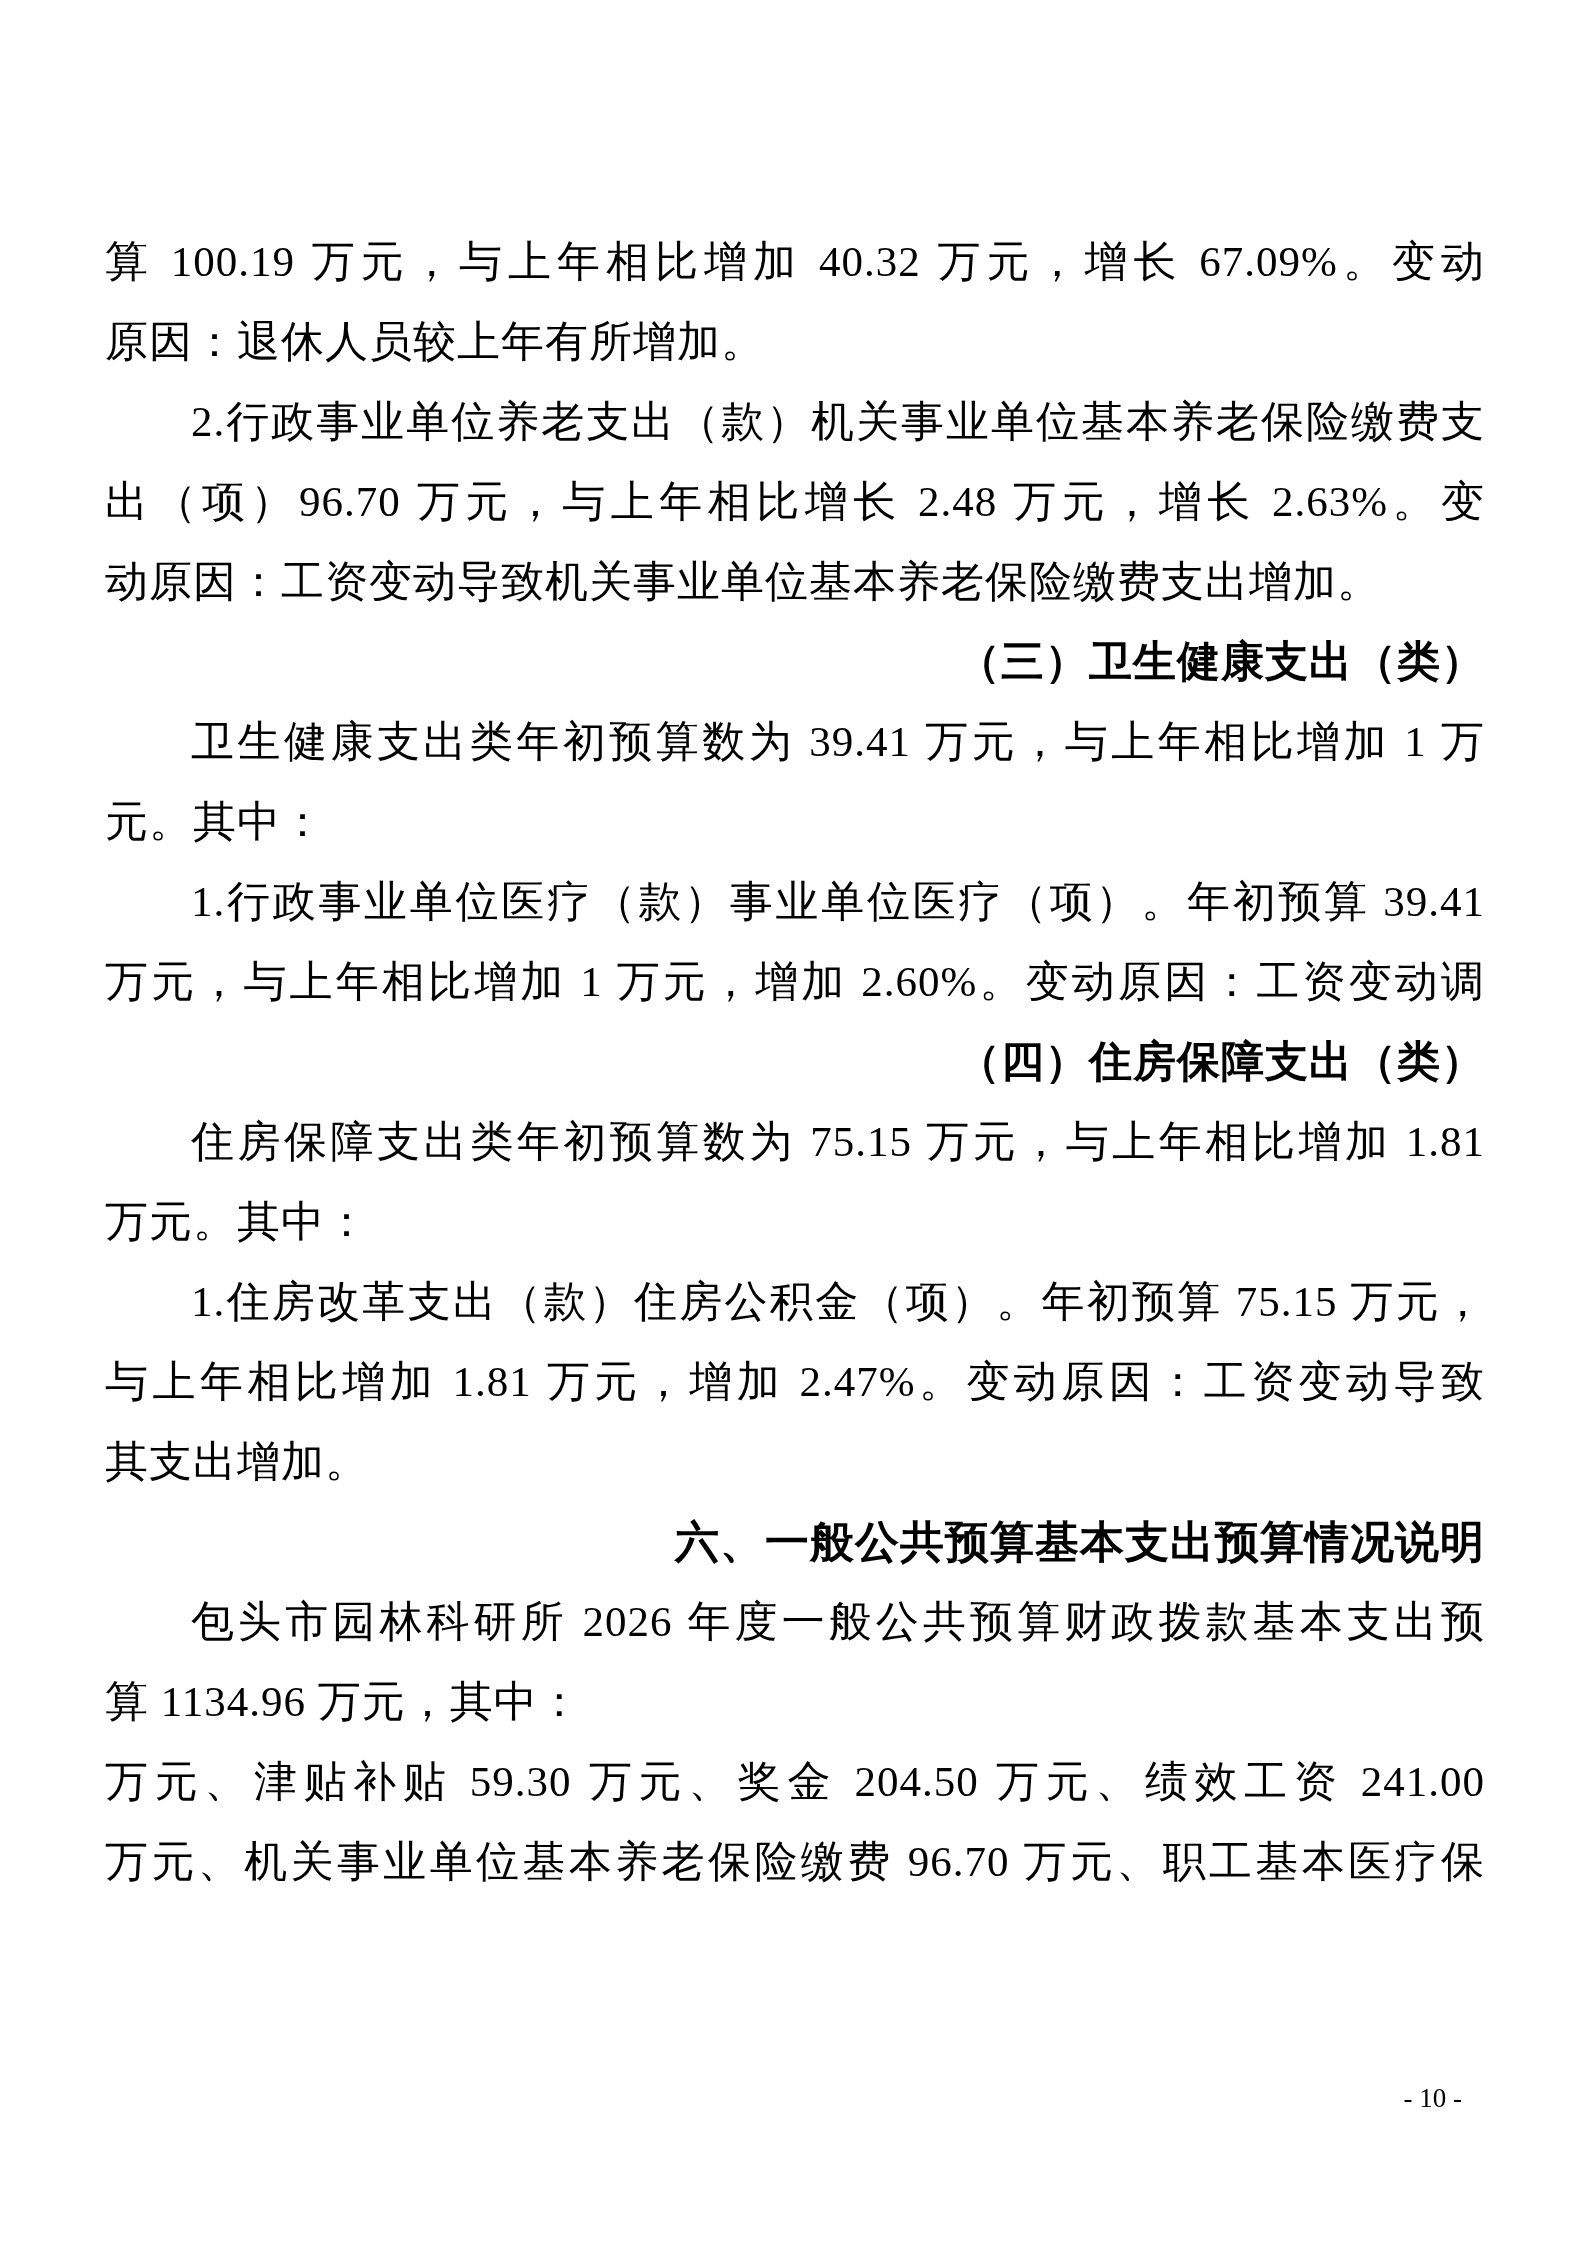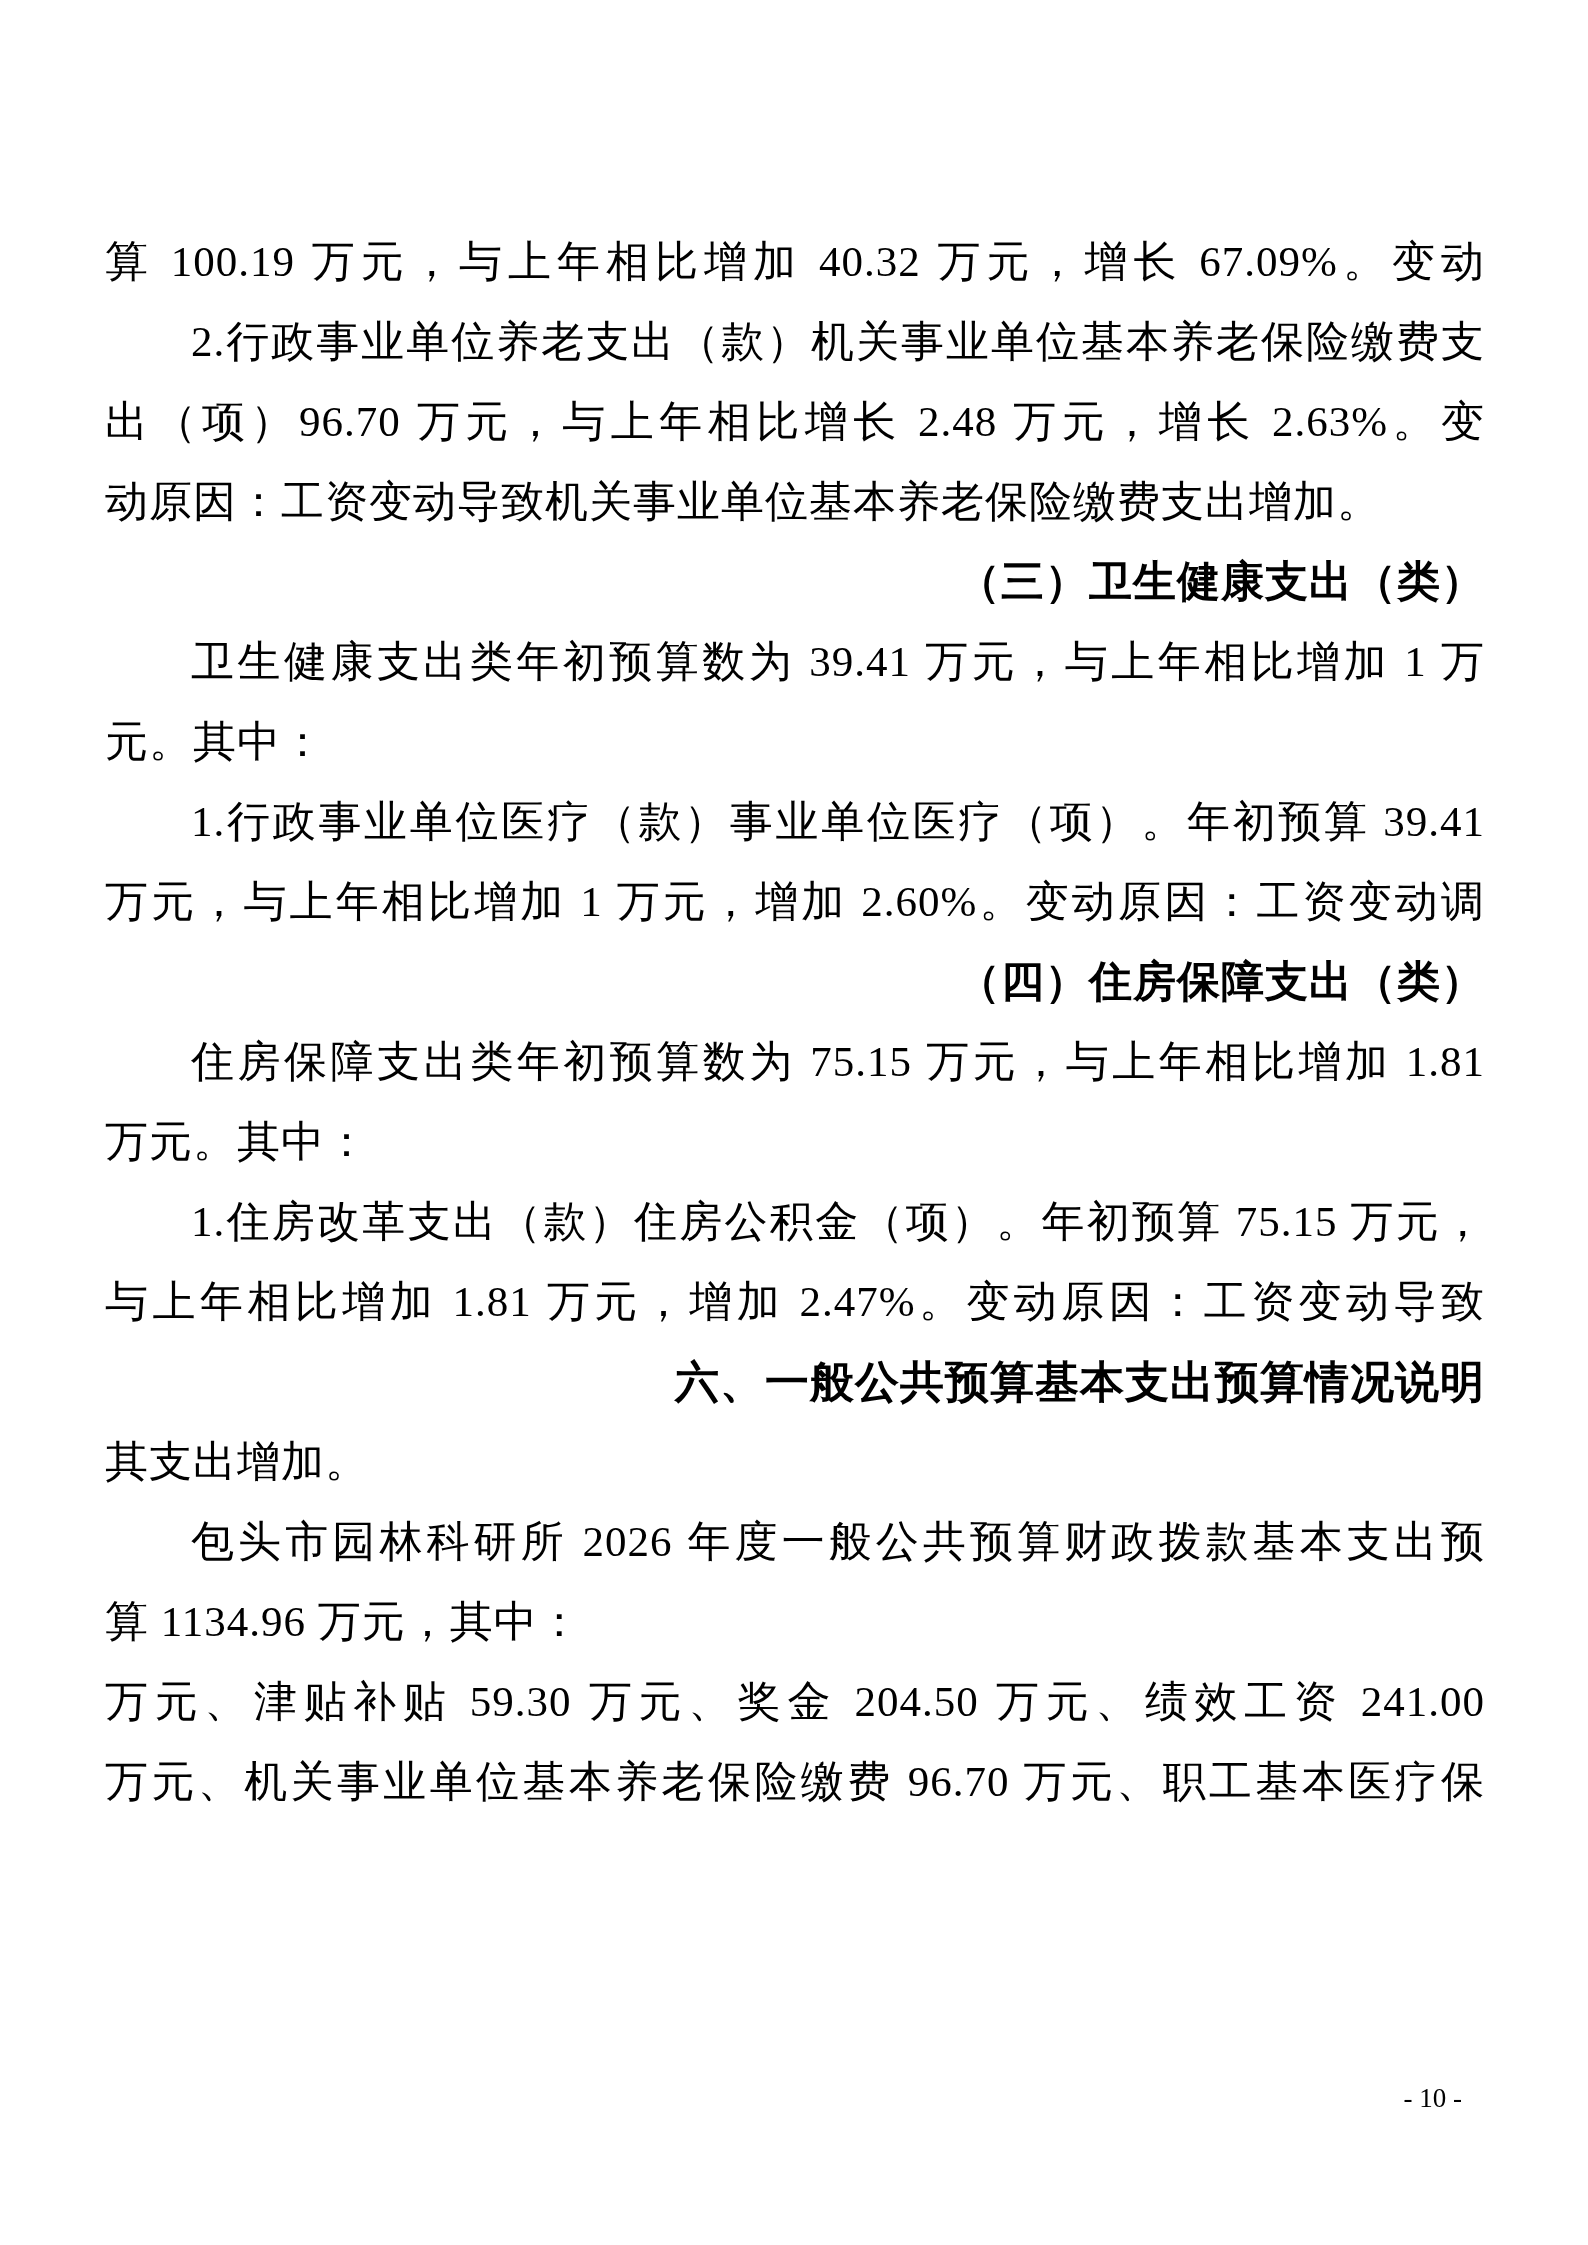--- a/index.html
+++ b/index.html
@@ -60,34 +60,35 @@
     font-family: "Liberation Serif", serif;
     margin-left: 36px;
   }
 </style>
 </head>
 <body>
 
 <div class="page">
   <div class="content">
     <p class="line full">算 100.19 万元，与上年相比增加 40.32 万元，增长 67.09%。变动</p>
+    <p class="line">原因：退休人员较上年有所增加。</p>
     <p class="line indent full">2.行政事业单位养老支出（款）机关事业单位基本养老保险缴费支</p>
     <p class="line full">出（项）96.70 万元，与上年相比增长 2.48 万元，增长 2.63%。变</p>
     <p class="line">动原因：工资变动导致机关事业单位基本养老保险缴费支出增加。</p>
     <p class="line indent h-kai">（三）卫生健康支出（类）</p>
     <p class="line indent full">卫生健康支出类年初预算数为 39.41 万元，与上年相比增加 1 万</p>
     <p class="line">元。其中：</p>
     <p class="line indent full">1.行政事业单位医疗（款）事业单位医疗（项）。年初预算 39.41</p>
     <p class="line full">万元，与上年相比增加 1 万元，增加 2.60%。变动原因：工资变动调</p>
     <p class="line indent h-kai">（四）住房保障支出（类）</p>
     <p class="line indent full">住房保障支出类年初预算数为 75.15 万元，与上年相比增加 1.81</p>
     <p class="line">万元。其中：</p>
     <p class="line indent full">1.住房改革支出（款）住房公积金（项）。年初预算 75.15 万元，</p>
     <p class="line full">与上年相比增加 1.81 万元，增加 2.47%。变动原因：工资变动导致</p>
+    <p class="line">其支出增加。</p>
     <p class="line indent h-hei">六、一般公共预算基本支出预算情况说明</p>
-    <p class="line">其支出增加。</p>
     <p class="line indent full">包头市园林科研所 2026 年度一般公共预算财政拨款基本支出预</p>
     <p class="line">算 1134.96 万元，其中：</p>
     <p class="line full">万元、津贴补贴 59.30 万元、奖金 204.50 万元、绩效工资 241.00</p>
     <p class="line full">万元、机关事业单位基本养老保险缴费 96.70 万元、职工基本医疗保</p>
   </div>
   <div class="page-number">- 10 -</div>
 </div>
 
 </body></html>

